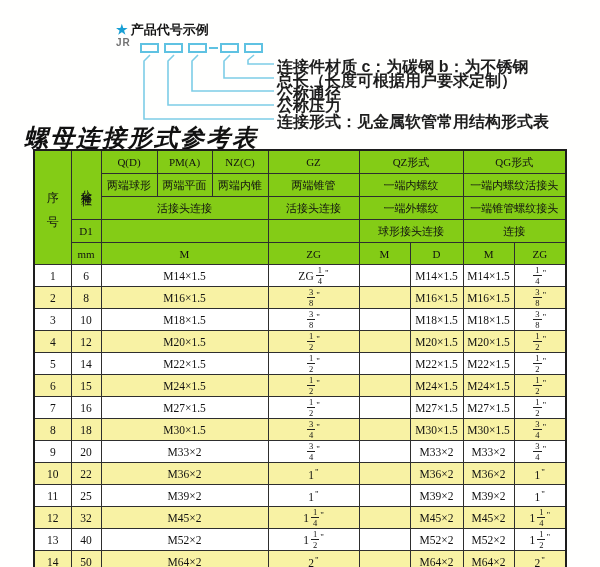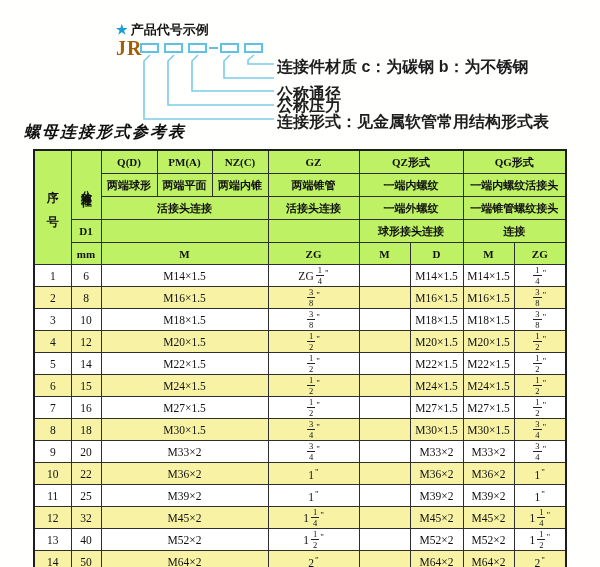--- a/index.html
+++ b/index.html
@@ -5,42 +5,42 @@
   html,body{margin:0;padding:0;}
   body{
     width:600px;height:567px;background:#fffffe;
     font-family:"Liberation Sans",sans-serif;color:#141414;
     position:relative;overflow:hidden;
   }
   
   .diagram{position:absolute;left:0;top:0;width:600px;height:148px;}
   .star-line{position:absolute;left:116px;top:21px;font-size:13px;font-weight:bold;white-space:nowrap;}
   .star{color:#189fd4;margin-right:3px;}
-  .jr{position:absolute;left:116px;top:37px;font-size:20px;font-weight:bold;color:#a16207;letter-spacing:1px;font-family:Liberation Serif, serif;}
+  .jr{position:absolute;left:116px;top:37px;font-size:10px;font-weight:bold;color:#737373;letter-spacing:1px;}
   .code-box{position:absolute;top:43px;width:15px;height:6px;border:2px solid #5fc2e2;background:#fffffe;}
   .box-dash{position:absolute;top:47px;left:209px;width:9px;height:2px;background:#5fc2e2;}
   .lines-svg{position:absolute;left:0;top:0;pointer-events:none;}
   .dlabel{position:absolute;left:277px;height:14px;font-size:16px;font-weight:bold;color:#1e1e1e;white-space:nowrap;}
   
   .tbl-title{
-    position:absolute;left:24px;top:122px;font-size:16px;font-weight:bold;font-style:italic;
+    position:absolute;left:24px;top:122px;font-size:24px;font-weight:bold;font-style:italic;
     font-family:"DejaVu Serif",serif;color:#111;letter-spacing:2px;
   }
   
   table.ref{
     position:absolute;left:33px;top:149px;width:532px;
     border-collapse:collapse;table-layout:fixed;
     font-family:"Liberation Serif",serif;font-size:11.5px;color:#111;
   }
   table.ref th,table.ref td{
     border:1px solid #2e2e2e;text-align:center;vertical-align:middle;
     padding:0;overflow:hidden;
   }
   table.ref{border:2px solid #1d1d1d;}
-  table.ref thead th{background:#bef264;font-weight:bold;font-size:11px;height:22px;}
+  table.ref thead th{background:#84cc16;font-weight:normal;font-size:11px;height:22px;}
   table.ref thead tr.hr5 th{height:21px;margin-left:28px;}
   table.ref tbody td{height:21px;background:#ffffff;}
   table.ref tbody tr.alt td{background:#f8f2a4;}
   .vert{
     writing-mode:vertical-rl;text-orientation:upright;
     margin:0 auto;line-height:1;display:inline-block;
   }
   .vert.xuhao{letter-spacing:26px;font-size:12px;}
   .vert.tongjing{letter-spacing:2px;font-size:11px;}
   .frac{display:inline-block;vertical-align:-4px;line-height:1;text-align:center;font-size:8.5px;}
@@ -67,20 +67,21 @@
     <g fill="none" stroke="#7dcde6" stroke-width="1.6">
       <polyline points="150,55 144,61 144,119 274,119"></polyline>
       <polyline points="174,55 168,61 168,105 274,105"></polyline>
       <polyline points="198,55 192,61 192,91 274,91"></polyline>
       <polyline points="230,55 224,61 224,78 274,78"></polyline>
       <polyline points="254,55 248,60 248,64 274,64"></polyline>
     </g>
   </svg>
 
   <div class="dlabel" style="top:57px">连接件材质  c：为碳钢  b：为不锈钢</div>
+  <div class="dlabel" style="top:71px">总长（长度可根据用户要求定制）</div>
   <div class="dlabel" style="top:84px">公称通径</div>
   <div class="dlabel" style="top:96px">公称压力</div>
   <div class="dlabel" style="top:112px">连接形式：见金属软管常用结构形式表</div>
 </div>
 
 <div class="tbl-title">螺母连接形式参考表</div>
 
 <table class="ref">
   <colgroup>
     <col style="width:37px">

